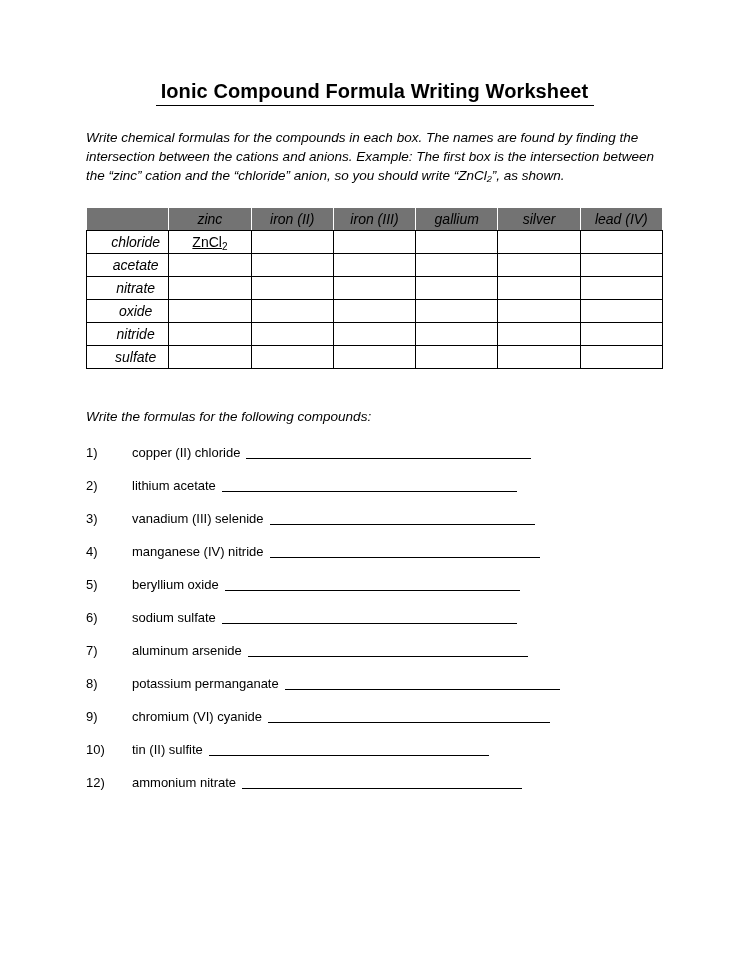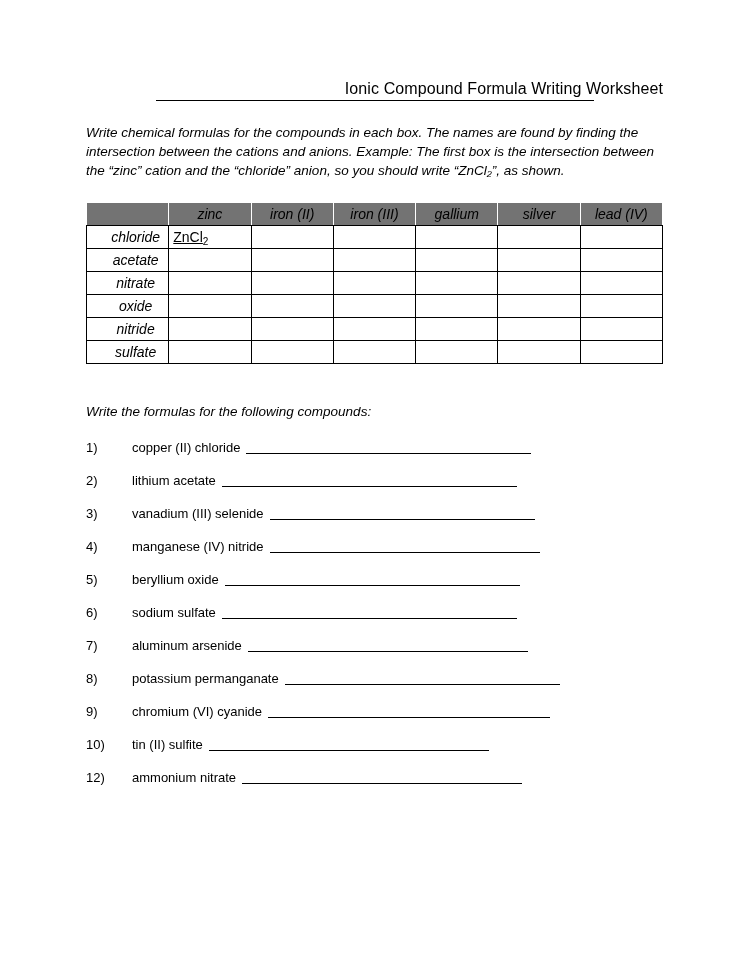--- a/index.html
+++ b/index.html
@@ -15,23 +15,23 @@
     overflow: hidden;
   }
   .page {
     position: relative;
     width: 749px;
     height: 970px;
     box-sizing: border-box;
     padding: 0 86px;
   }
   .title {
-    text-align: right;
-    font-size: 16px;
-    font-weight: normal;
+    text-align: center;
+    font-size: 20px;
+    font-weight: bold;
     margin-top: 80px;
     margin-bottom: 0;
     letter-spacing: 0.1px;
   }
   .title-underline {
     width: 438px;
     height: 1px;
     background: #000;
     margin: 2px auto 0 auto;
   }
@@ -71,20 +71,21 @@
     border: 1px solid #fff;
     border-bottom: 1px solid #000;
   }
   table.grid tbody td.rowhead {
     font-style: italic;
     text-align: center;
     width: 82px;
     padding-left: 20px;
   }
   table.grid tbody td.cell {
+    text-align: center;
     text-decoration: underline;
   }
   .example {
     font-size: 14px;
   }
   .example sub {
     font-size: 10px;
     vertical-align: baseline;
     position: relative;
     bottom: -3px;

